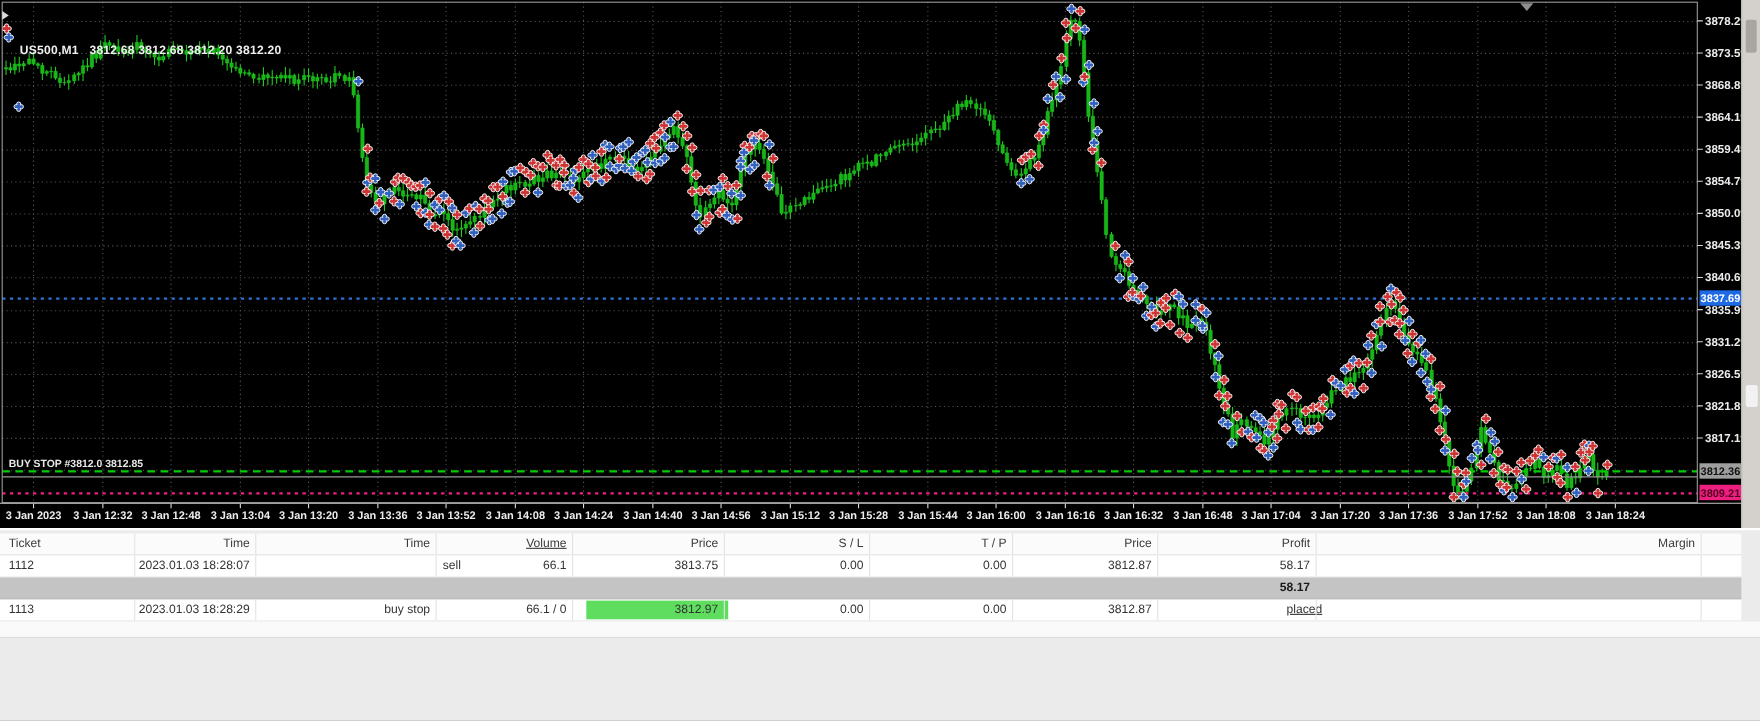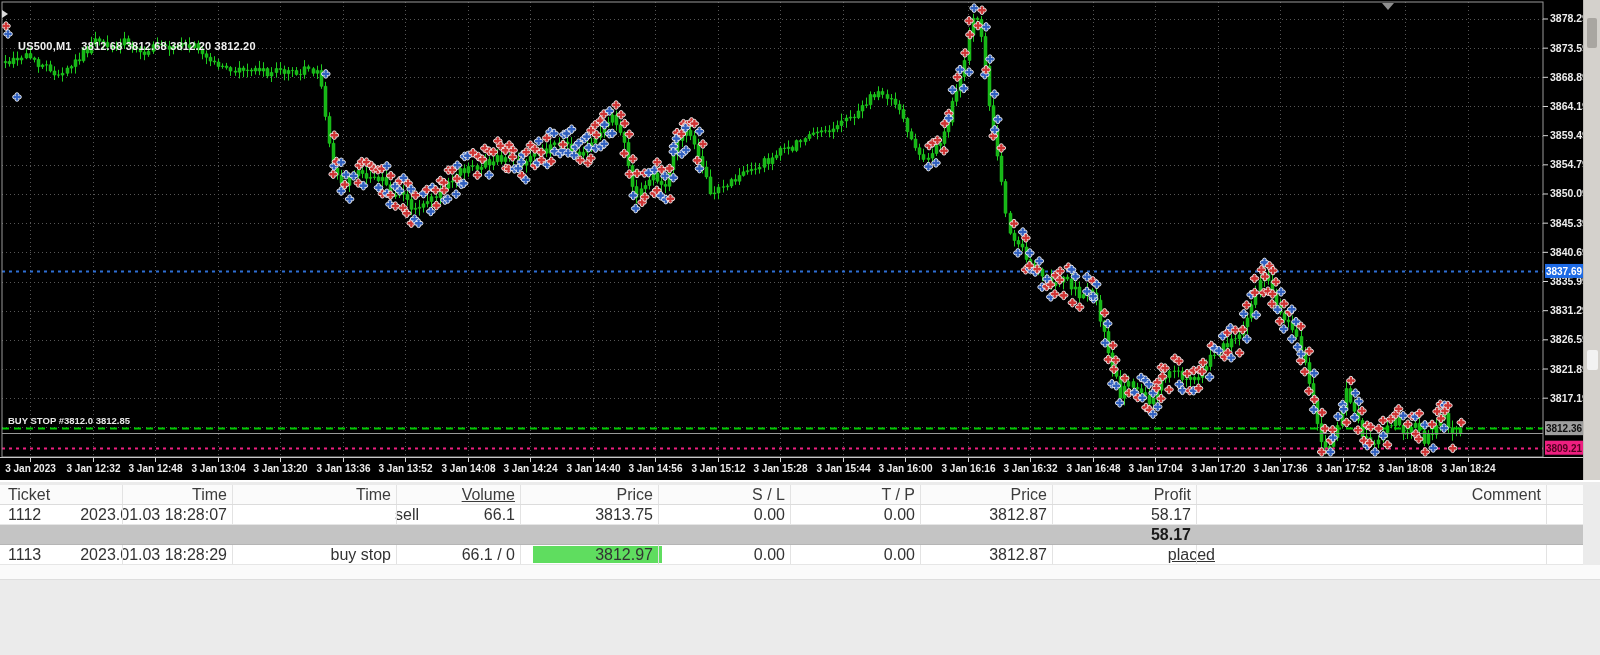--- a/index.html
+++ b/index.html
@@ -7,21 +7,21 @@
   #app{position:relative;width:1600px;height:655px;}
   #chart-region{position:absolute;left:0;top:0;width:1583px;height:480px;background:#000;}
   #chart-svg{position:absolute;left:0;top:0;}
   #symbol-info{position:absolute;left:18px;top:3px;color:#f0f0f0;font-size:11px;font-weight:bold;
     letter-spacing:.2px;white-space:pre;z-index:5;margin-top:37px;}
   #right-strip{position:absolute;left:1583px;top:0;width:17px;height:480px;background:#d4d1cc;border-left:1px solid #bdbab5;}
   #scroll-thumb{position:absolute;left:3px;top:18px;width:10px;height:30px;background:#a9a6a1;border-radius:2px;}
   #scroll-thumb2{position:absolute;left:3px;top:350px;width:11px;height:20px;background:#f2f2f2;border-radius:2px;}
   #trade-panel{position:absolute;left:0;top:480px;width:1600px;height:175px;background:#ebebeb;border-top:2px solid #fff;}
   #order-table{position:absolute;left:0;top:3px;width:1583px;}
-  .t-row{position:relative;height:19px;background:#fff;border-bottom:1px solid #e6e6e6;font-size:16px;color:#333;padding-left:42px;}
+  .t-row{position:relative;height:19px;background:#fff;border-bottom:1px solid #e6e6e6;font-size:11px;color:#333;padding-left:42px;}
   .t-row.header{color:#3c3c3c;background:#fbfbfb;border-bottom:1px solid #dcdcdc;}
   .t-row.summary{background:#c4c4c4;font-weight:bold;color:#1a1a1a;border-bottom:1px solid #b5b5b5;}
   .cell{position:absolute;top:0;line-height:19px;white-space:pre;}
   .sep{position:absolute;top:0;width:1px;height:100%;background:#e3e3e3;}
   .hl-green{position:absolute;top:1px;height:17px;background:#5fdd5f;}
   #below-rows{position:absolute;left:0;width:1600px;height:14px;background:#fafafa;border-bottom:1px solid #ddd;}
 </style>
 </head>
 <body>
 
@@ -568,21 +568,21 @@
         <div class="t-row header">
           <div class="cell" style="left: 8px;">Ticket</div>
           <div class="cell" style="right: 1356px;">Time</div>
           <div class="cell" style="right: 1192px;">Time</div>
           <div class="cell" style="right: 1068px; text-decoration: underline;">Volume</div>
           <div class="cell" style="right: 930px;">Price</div>
           <div class="cell" style="right: 798px;">S / L</div>
           <div class="cell" style="right: 668px;">T / P</div>
           <div class="cell" style="right: 536px;">Price</div>
           <div class="cell" style="right: 392px;">Profit</div>
-          <div class="cell" style="right: 42px;">Comment</div>
+          <div class="cell" style="right: 42px;">Margin</div>
           <div class="sep" style="left: 122px;"></div>
           <div class="sep" style="left: 232px;"></div>
           <div class="sep" style="left: 396px;"></div>
           <div class="sep" style="left: 520px;"></div>
           <div class="sep" style="left: 658px;"></div>
           <div class="sep" style="left: 790px;"></div>
           <div class="sep" style="left: 920px;"></div>
           <div class="sep" style="left: 1052px;"></div>
           <div class="sep" style="left: 1196px;"></div>
           <div class="sep" style="left: 1546px;"></div>
@@ -615,21 +615,21 @@
         <div class="t-row">
           <div class="hl-green" style="left: 533px; width: 129px; background: rgb(95, 221, 95);"></div>
           <div class="cell" style="left: 8px;">1113</div>
           <div class="cell" style="right: 1356px;">2023.01.03 18:28:29</div>
           <div class="cell" style="right: 1192px;">buy stop</div>
           <div class="cell" style="right: 1068px;">66.1 / 0</div>
           <div class="cell" style="right: 930px;">3812.97</div>
           <div class="cell" style="right: 798px;">0.00</div>
           <div class="cell" style="right: 668px;">0.00</div>
           <div class="cell" style="right: 536px;">3812.87</div>
-          <div class="cell" style="right: 368px; text-decoration: underline;">placed</div>
+          <div class="cell" style="right: 381px; text-decoration: underline;">placed</div>
           <div class="cell" style="right: 42px;"></div>
           <div class="sep" style="left: 122px;"></div>
           <div class="sep" style="left: 232px;"></div>
           <div class="sep" style="left: 396px;"></div>
           <div class="sep" style="left: 520px;"></div>
           <div class="sep" style="left: 658px;"></div>
           <div class="sep" style="left: 790px;"></div>
           <div class="sep" style="left: 920px;"></div>
           <div class="sep" style="left: 1052px;"></div>
           <div class="sep" style="left: 1196px;"></div>

